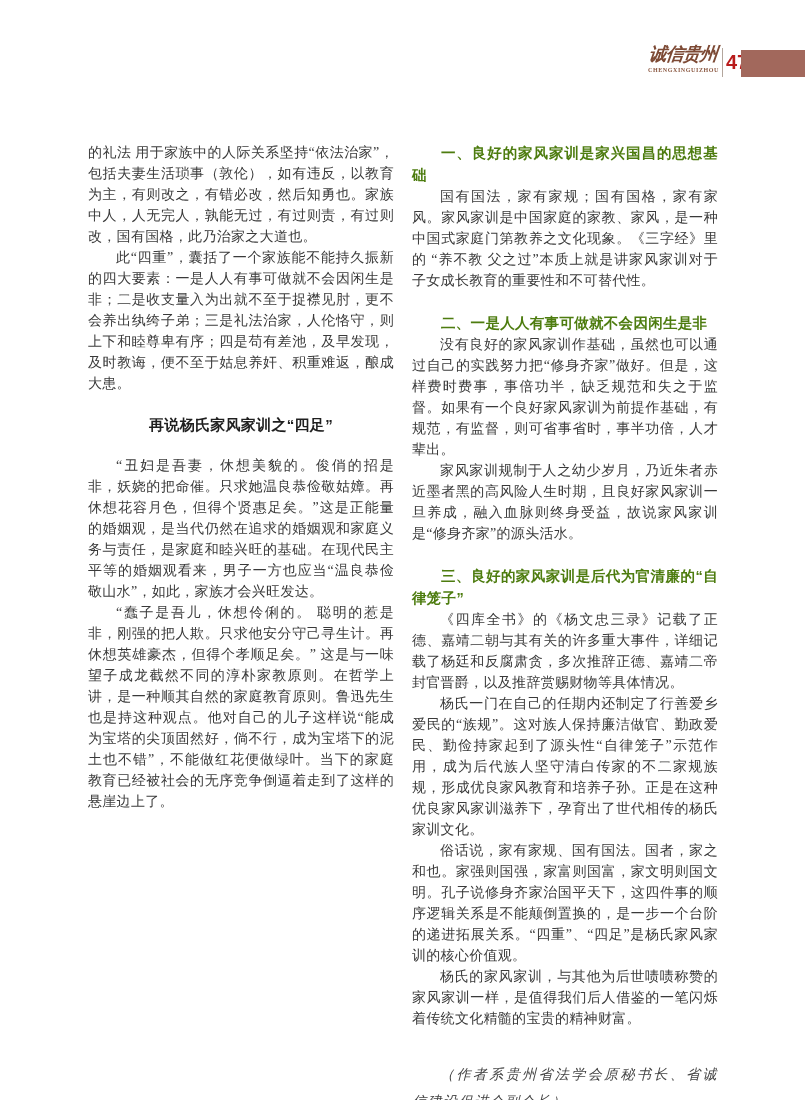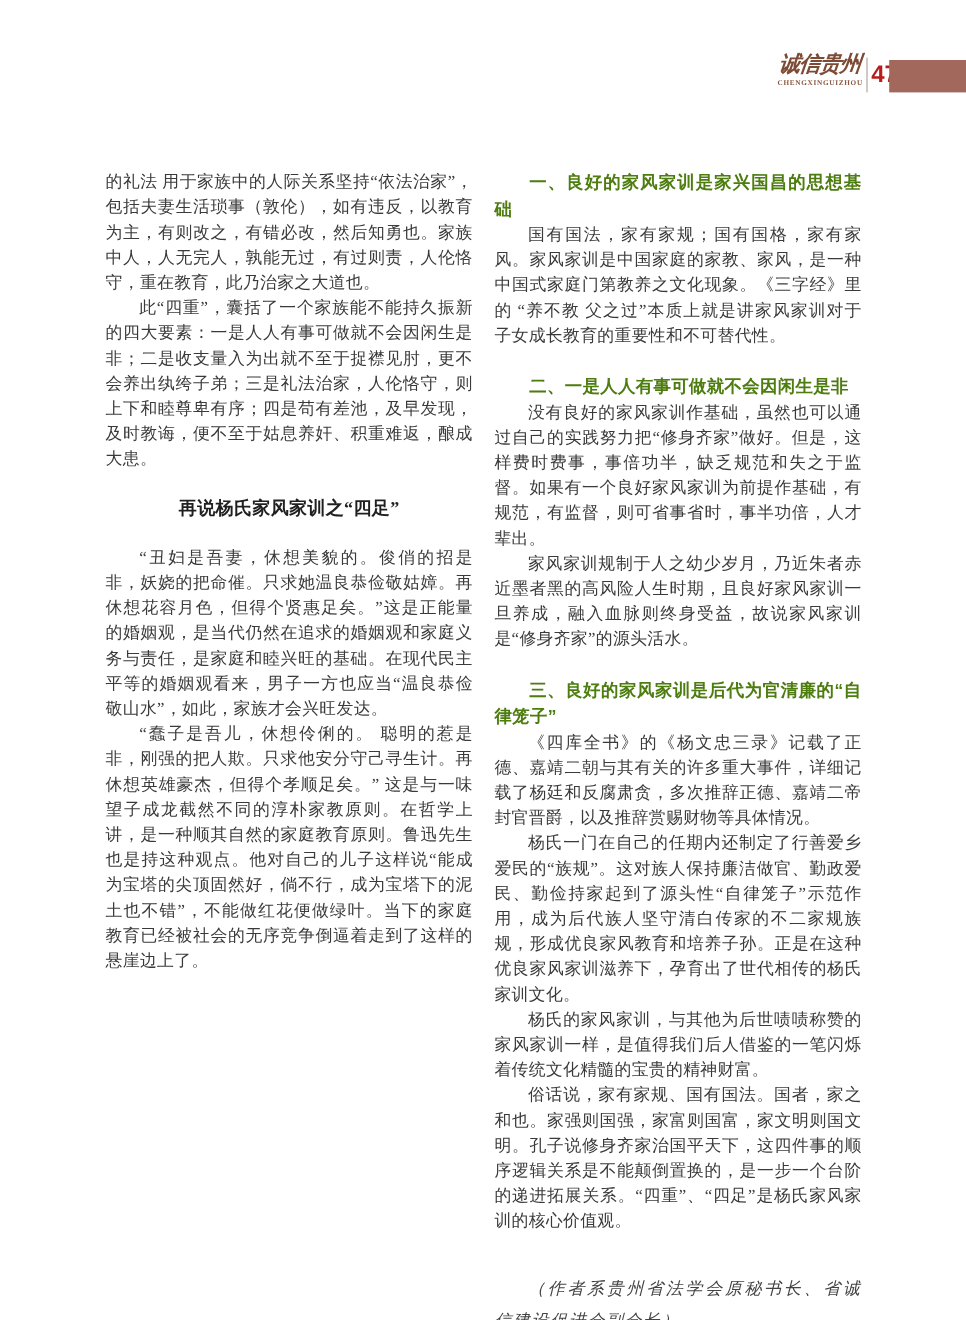--- a/index.html
+++ b/index.html
@@ -50,21 +50,21 @@
     font-size: 14px; line-height: 21px;
     text-align: justify; letter-spacing: 0.3px;
   }
   .col-left  { left: 88px;  }
   .col-right { left: 412px; }
 
   .col p { margin: 0; text-indent: 2em; }
   .col p.no-indent { text-indent: 0; }
 
   .center-heading {
-    font-family: Liberation Serif, serif;
+    font-family: Liberation Sans, sans-serif;
     font-weight: bold; font-size: 15px; color: #1f1f1f;
     text-align: center; text-indent: 0;
     margin: 20px 0 20px 0;
   }
   .sec-heading {
     font-family: "Liberation Sans", "DejaVu Sans", sans-serif;
     font-weight: bold; font-size: 14.5px; color: #4d7c0f;
     text-indent: 2em; margin: 21px 0 0 0; line-height: 22px;
   }
   .sec-heading.first { margin-top: 0; }
@@ -86,37 +86,37 @@
     <div class="logo">
       <div class="logo-cn">诚信贵州</div>
       <div class="logo-en">CHENGXINGUIZHOU</div>
     </div>
     <div class="header-divider"></div>
     <div class="page-num">47</div>
     <div class="header-bar"></div>
   </div>
 
   <div class="col col-left">
-    <p class="no-indent">的礼法 用于家族中的人际关系坚持“依法治家”，包括夫妻生活琐事（敦伦），如有违反，以教育为主，有则改之，有错必改，然后知勇也。家族中人，人无完人，孰能无过，有过则责，人伦恪守，重在教育，此乃治家之大道也。</p>
+    <p class="no-indent">的礼法 用于家族中的人际关系坚持“依法治家”，包括夫妻生活琐事（敦伦），如有违反，以教育为主，有则改之，有错必改，然后知勇也。家族中人，人无完人，孰能无过，有过则责，有过则改，国有国格，此乃治家之大道也。</p>
     <p>此“四重”，囊括了一个家族能不能持久振新的四大要素：一是人人有事可做就不会因闲生是非；二是收支量入为出就不至于捉襟见肘，更不会养出纨绔子弟；三是礼法治家，人伦恪守，则上下和睦尊卑有序；四是苟有差池，及早发现，及时教诲，便不至于姑息养奸、积重难返，酿成大患。</p>
     <h3 class="center-heading">再说杨氏家风家训之“四足”</h3>
     <p>“丑妇是吾妻，休想美貌的。俊俏的招是非，妖娆的把命催。只求她温良恭俭敬姑嫜。再休想花容月色，但得个贤惠足矣。”这是正能量的婚姻观，是当代仍然在追求的婚姻观和家庭义务与责任，是家庭和睦兴旺的基础。在现代民主平等的婚姻观看来，男子一方也应当“温良恭俭敬山水”，如此，家族才会兴旺发达。</p>
     <p>“蠢子是吾儿，休想伶俐的。 聪明的惹是非，刚强的把人欺。只求他安分守己寻生计。再休想英雄豪杰，但得个孝顺足矣。” 这是与一味望子成龙截然不同的淳朴家教原则。在哲学上讲，是一种顺其自然的家庭教育原则。鲁迅先生也是持这种观点。他对自己的儿子这样说“能成为宝塔的尖顶固然好，倘不行，成为宝塔下的泥土也不错”，不能做红花便做绿叶。当下的家庭教育已经被社会的无序竞争倒逼着走到了这样的悬崖边上了。</p>
   </div>
 
   <div class="col col-right">
     <h3 class="sec-heading first">一、良好的家风家训是家兴国昌的思想基础</h3>
     <p>国有国法，家有家规；国有国格，家有家风。家风家训是中国家庭的家教、家风，是一种中国式家庭门第教养之文化现象。《三字经》里的 “养不教 父之过”本质上就是讲家风家训对于子女成长教育的重要性和不可替代性。</p>
 
     <h3 class="sec-heading">二、一是人人有事可做就不会因闲生是非</h3>
     <p>没有良好的家风家训作基础，虽然也可以通过自己的实践努力把“修身齐家”做好。但是，这样费时费事，事倍功半，缺乏规范和失之于监督。如果有一个良好家风家训为前提作基础，有规范，有监督，则可省事省时，事半功倍，人才辈出。</p>
     <p>家风家训规制于人之幼少岁月，乃近朱者赤近墨者黑的高风险人生时期，且良好家风家训一旦养成，融入血脉则终身受益，故说家风家训是“修身齐家”的源头活水。</p>
 
     <h3 class="sec-heading">三、良好的家风家训是后代为官清廉的“自律笼子”</h3>
     <p>《四库全书》的《杨文忠三录》记载了正德、嘉靖二朝与其有关的许多重大事件，详细记载了杨廷和反腐肃贪，多次推辞正德、嘉靖二帝封官晋爵，以及推辞赏赐财物等具体情况。</p>
     <p>杨氏一门在自己的任期内还制定了行善爱乡爱民的“族规”。这对族人保持廉洁做官、勤政爱民、勤俭持家起到了源头性“自律笼子”示范作用，成为后代族人坚守清白传家的不二家规族规，形成优良家风教育和培养子孙。正是在这种优良家风家训滋养下，孕育出了世代相传的杨氏家训文化。</p>
+    <p>俗话说，家有家规、国有国法。国者，家之和也。家强则国强，家富则国富，家文明则国文明。孔子说修身齐家治国平天下，这四件事的顺序逻辑关系是不能颠倒置换的，是一步一个台阶的递进拓展关系。“四重”、“四足”是杨氏家风家训的核心价值观。</p>
     <p>杨氏的家风家训，与其他为后世啧啧称赞的家风家训一样，是值得我们后人借鉴的一笔闪烁着传统文化精髓的宝贵的精神财富。</p>
-    <p>俗话说，家有家规、国有国法。国者，家之和也。家强则国强，家富则国富，家文明则国文明。孔子说修身齐家治国平天下，这四件事的顺序逻辑关系是不能颠倒置换的，是一步一个台阶的递进拓展关系。“四重”、“四足”是杨氏家风家训的核心价值观。</p>
 
     <p class="author-note">（作者系贵州省法学会原秘书长、省诚信建设促进会副会长）</p>
   </div>
 
 </div>
 
 </body></html>

